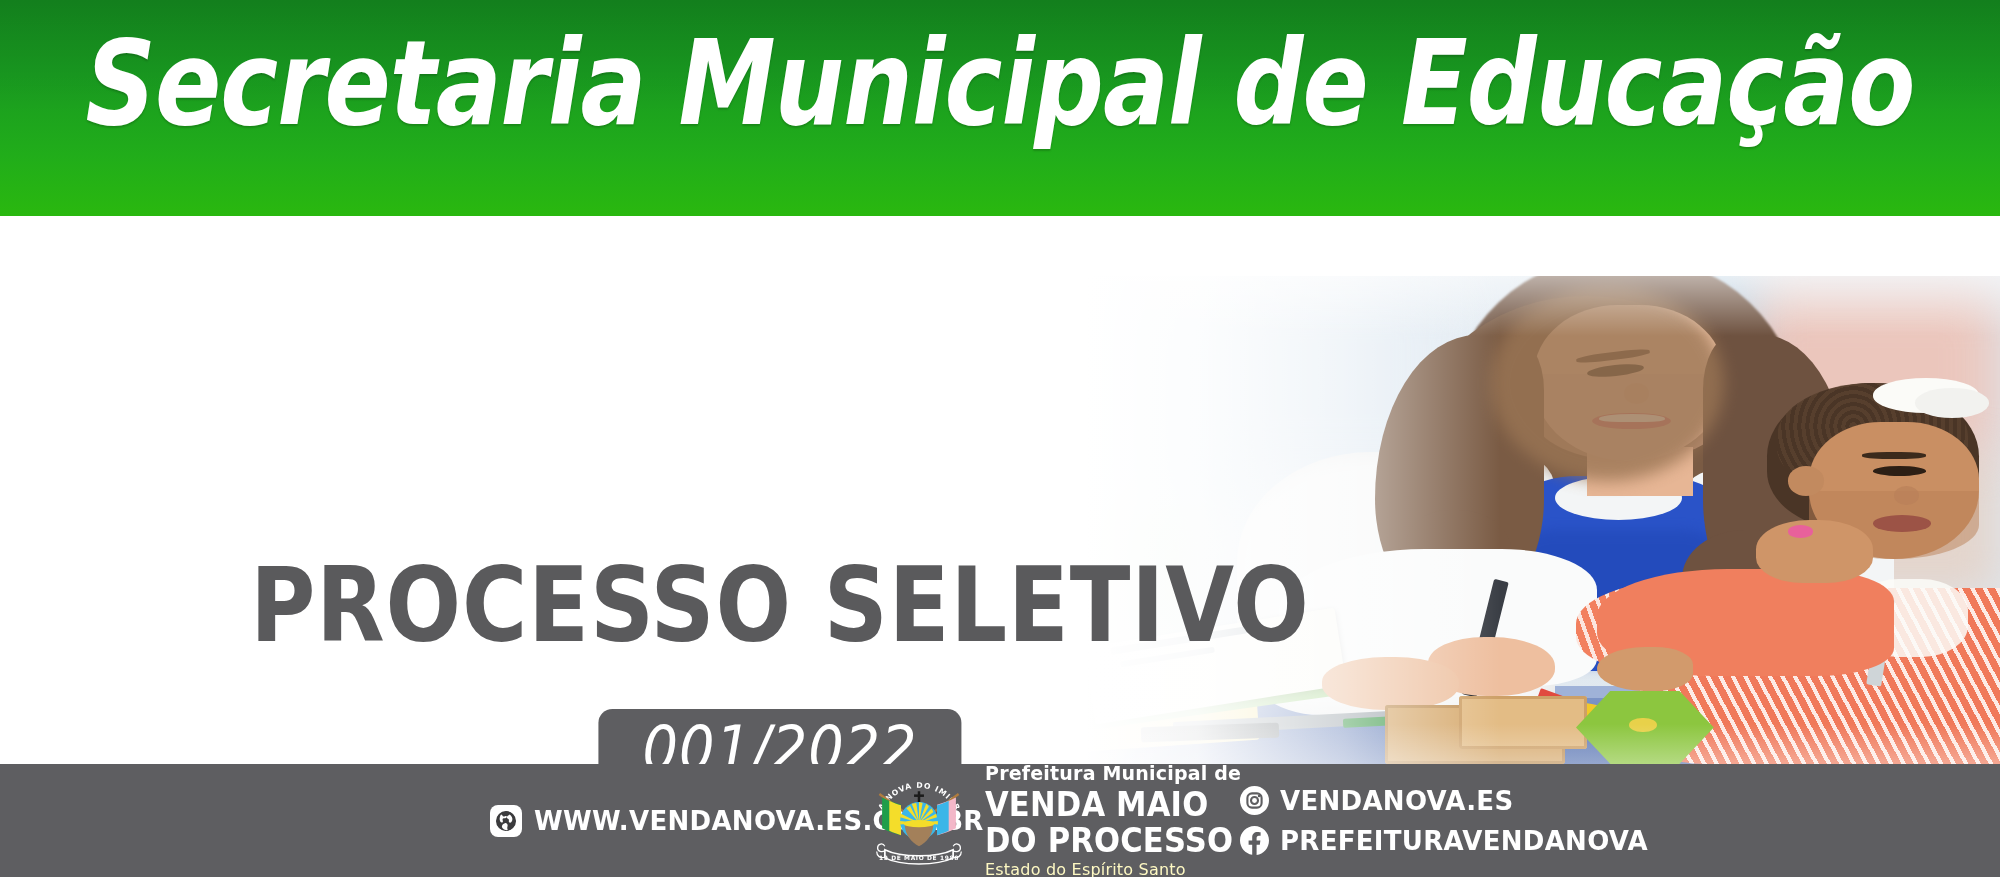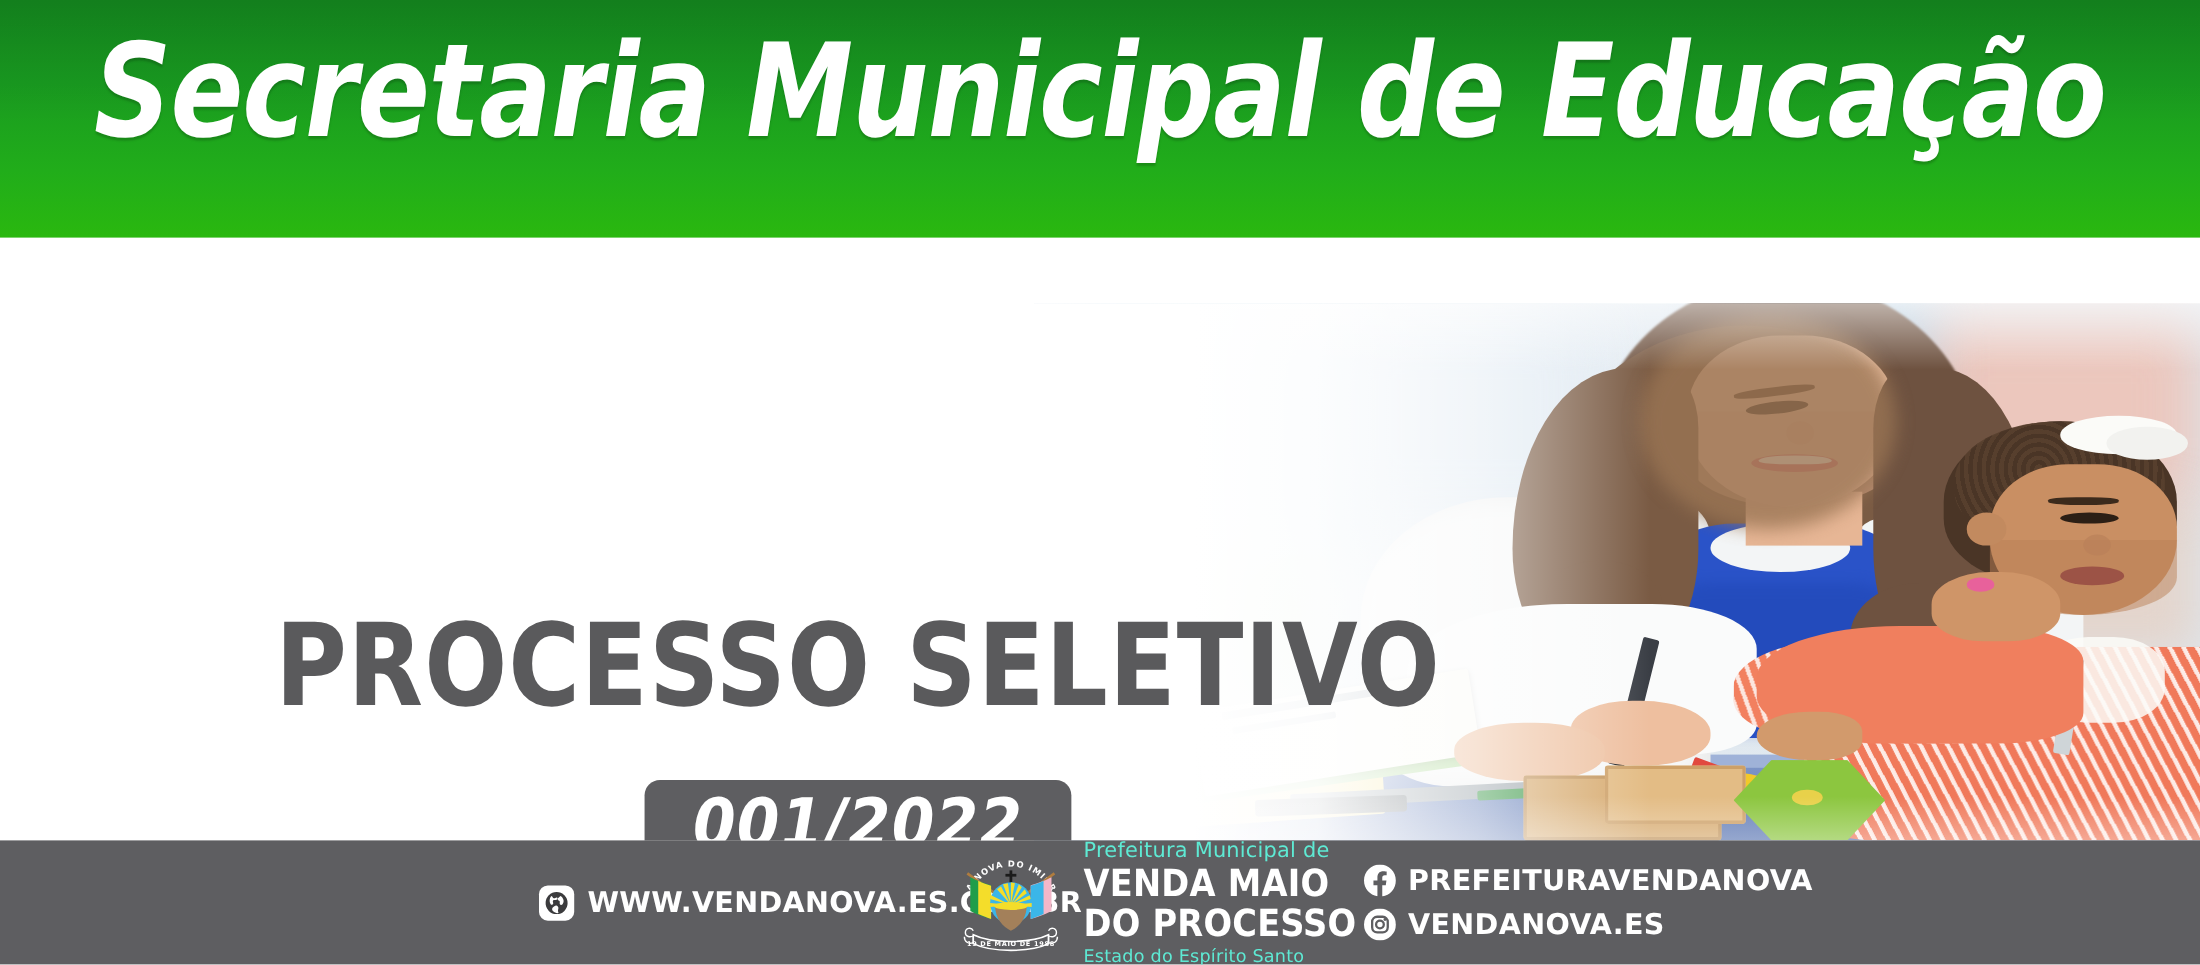--- a/index.html
+++ b/index.html
@@ -194,21 +194,21 @@
   }
   .number-badge{
     position:absolute; left:50%; top:157px;
     transform:translateX(-50%);
     background:#5e5e61;
     border-radius:14px;
     padding:4px 44px 12px 44px;
     color:#ffffff;
     font-family:"DejaVu Sans Condensed","Liberation Sans Narrow","Liberation Sans", sans-serif;
     font-size:62px;
-    font-weight:bold;
+    font-weight:normal;
     font-style:italic;
     letter-spacing:1px;
     white-space:nowrap;
     line-height:1.15;
   }
 
   
   .footer{
     position:absolute; left:0; top:764px; width:2000px; height:113px;
     background:#5e5e61;
@@ -233,29 +233,29 @@
   }
 
   
   .brand{
     position:absolute; left:865px; top:50%; transform:translateY(-50%);
     display:flex; align-items:center; gap:12px;
   }
   .coat{width:108px;height:108px;flex:0 0 auto;}
   .brand-text{display:flex;flex-direction:column;line-height:1;}
   .brand-pref{
-    color:#5eead4; font-family:"DejaVu Sans","Liberation Sans", sans-serif;
-    font-size:19px; letter-spacing:.2px; margin-bottom:3px; white-space:nowrap;
+    color:#ffffff; font-family:"DejaVu Sans","Liberation Sans", sans-serif;
+    font-size:19px; letter-spacing:.2px; margin-bottom:3px; white-space:nowrap;font-weight:bold;
   }
   .brand-l1,.brand-l2{
     color:#ffffff; font-family:"DejaVu Sans Condensed","Liberation Sans Narrow","Liberation Sans", sans-serif;
     font-size:34px; font-weight:bold; letter-spacing:.2px; white-space:nowrap; line-height:1.06;
   }
   .brand-state{
-    color:#5eead4; font-family:"DejaVu Sans","Liberation Sans", sans-serif;
+    color:#fef9c3; font-family:"DejaVu Sans","Liberation Sans", sans-serif;
     font-size:16px; letter-spacing:.2px; margin-top:4px; white-space:nowrap;
   }
 
   .socials{
     position:absolute; left:1240px; top:50%; transform:translateY(-50%);
     display:flex; flex-direction:column; gap:10px;
   }
   .social-row{display:flex;align-items:center;gap:11px;}
   .social-icon{width:29px;height:29px;flex:0 0 auto;display:block;}
   .social-text{
@@ -430,30 +430,30 @@
           <span class="brand-pref">Prefeitura Municipal de</span>
           <span class="brand-l1">VENDA MAIO</span>
           <span class="brand-l2">DO PROCESSO</span>
           <span class="brand-state">Estado do Espírito Santo</span>
         </div>
       </div>
 
       <div class="socials">
         <div class="social-row">
           <svg class="social-icon" viewBox="0 0 29 29" aria-hidden="true">
-            <path d="M14.5 0C6.5 0 0 6.5 0 14.5c0 7.2 5.3 13.2 12.2 14.3V18.7H8.6v-4.2h3.6v-3c0-3.6 2.1-5.5 5.3-5.5 1.5 0 3.1.3 3.1.3v3.4h-1.7c-1.7 0-2.3 1.1-2.3 2.2v2.6h3.8l-.6 4.2h-3.2V29C23.5 28.1 29 22 29 14.5 29 6.5 22.5 0 14.5 0z" fill="#ffffff"></path>
-          </svg>
-          <span class="social-text">PREFEITURAVENDANOVA</span>
-        </div>
-        <div class="social-row">
-          <svg class="social-icon" viewBox="0 0 29 29" aria-hidden="true">
             <circle cx="14.5" cy="14.5" r="14.5" fill="#ffffff"></circle>
             <rect x="7.4" y="7.4" width="14.2" height="14.2" rx="4.6" ry="4.6" fill="none" stroke="#5e5e61" stroke-width="2.1"></rect>
             <circle cx="14.5" cy="14.5" r="3.5" fill="none" stroke="#5e5e61" stroke-width="2.1"></circle>
             <circle cx="19.1" cy="10" r="1.35" fill="#5e5e61"></circle>
           </svg>
           <span class="social-text">VENDANOVA.ES</span>
         </div>
+        <div class="social-row">
+          <svg class="social-icon" viewBox="0 0 29 29" aria-hidden="true">
+            <path d="M14.5 0C6.5 0 0 6.5 0 14.5c0 7.2 5.3 13.2 12.2 14.3V18.7H8.6v-4.2h3.6v-3c0-3.6 2.1-5.5 5.3-5.5 1.5 0 3.1.3 3.1.3v3.4h-1.7c-1.7 0-2.3 1.1-2.3 2.2v2.6h3.8l-.6 4.2h-3.2V29C23.5 28.1 29 22 29 14.5 29 6.5 22.5 0 14.5 0z" fill="#ffffff"></path>
+          </svg>
+          <span class="social-text">PREFEITURAVENDANOVA</span>
+        </div>
       </div>
 
     </div>
   </div>
 </div>
 
 </body></html>

